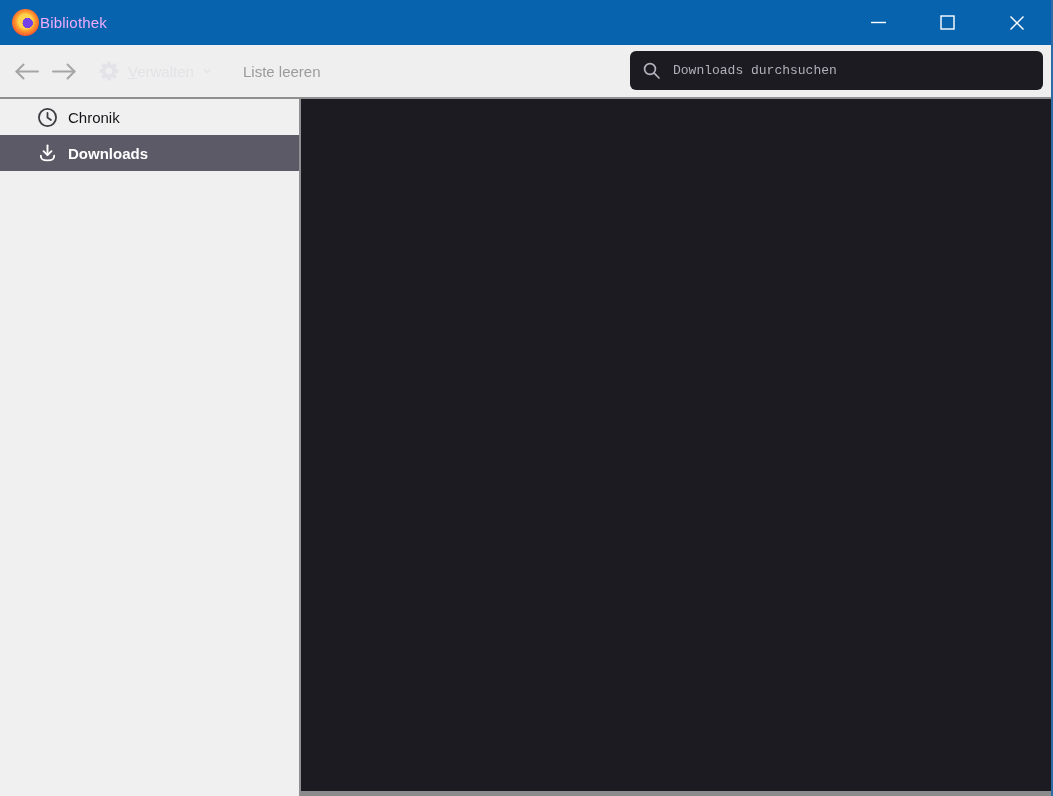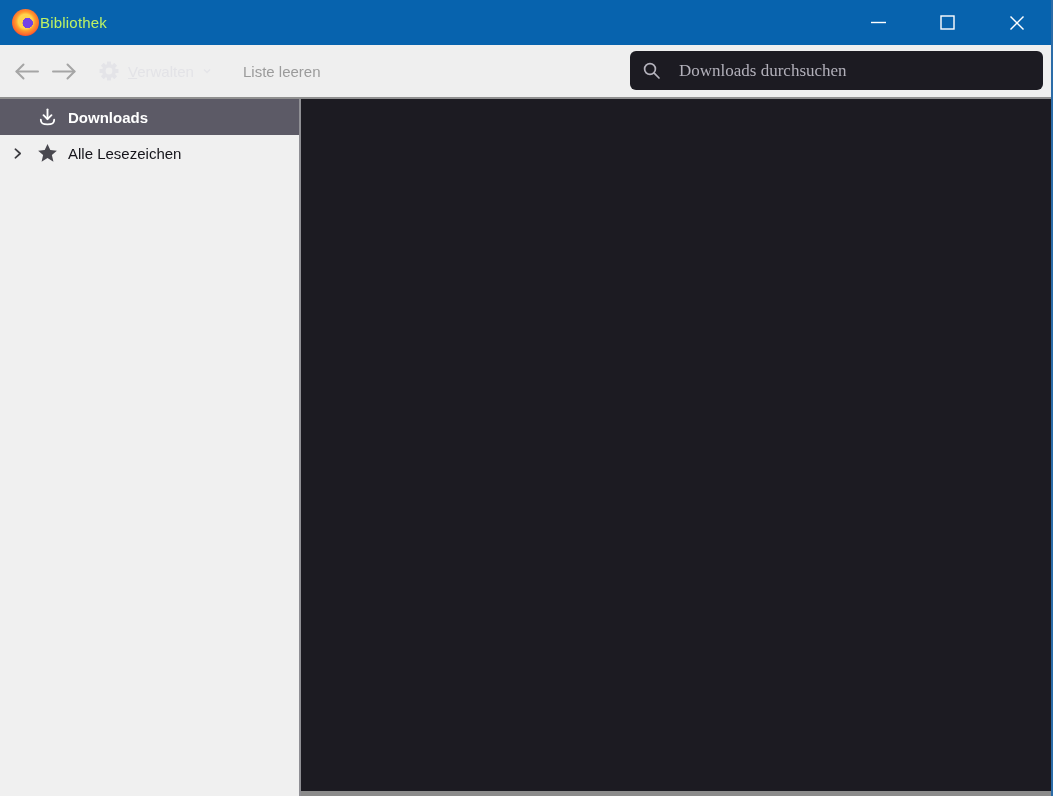--- a/index.html
+++ b/index.html
@@ -18,21 +18,21 @@
   }
   .fx-logo {
     position: absolute; left: 12px; top: 9px; width: 27px; height: 27px;
     border-radius: 50%;
     background:
       radial-gradient(circle at 58% 52%, #7542e5 0 24%, rgba(0,0,0,0) 25%),
       radial-gradient(circle at 50% 46%, #ffd34d 0 36%, #ff9d2e 48%, #ff6a2e 66%, #f0352c 80%, #ff980e 100%);
   }
   .window-title {
     position: absolute; left: 40px; top: 0; height: 61px; line-height: 45px;
-    color: #bef264; font-size: 15px; letter-spacing: .2px;
+    color: #f0abfc; font-size: 15px; letter-spacing: .2px;
   }
   .win-controls { position: absolute; right: 2px; top: 0; height: 45px; display: flex; }
   .win-btn {
     width: 69px; height: 45px; border: none; background: transparent; padding: 0;
     display: flex; align-items: center; justify-content: center; cursor: default;
   }
 
   
   .toolbar {
     position: absolute; top: 45px; left: 0; right: 0; height: 60px;
@@ -58,22 +58,22 @@
     border: none; background: transparent; padding: 0;
     color: var(--disabled-text, #9b9b9b); font-size: 15px;
     display: flex; align-items: center;
   }
   .searchbox {
     position: absolute; left: 630px; top: 6px; width: 413px; height: 39px;
     background: var(--search-bg, #1c1b22); border-radius: 6px;
     display: flex; align-items: center; padding: 0 12px;
   }
   .search-input {
-    flex: 1; margin-left: 16px; background: transparent; border: none; outline: none;
-    color: #e6e6e6; font-size: 17px; font-family: Liberation Serif, serif;
+    flex: 1; margin-left: 10px; background: transparent; border: none; outline: none;
+    color: #e6e6e6; font-size: 13px; font-family: Liberation Mono, monospace;
   }
   .search-input::placeholder { color: var(--search-placeholder, #b2b0ba); opacity: 1; }
 
   .toolbar-sep { position: absolute; top: 97px; left: 0; right: 0; height: 2px; background: #8f8f8f; }
 
   
   .sidebar { position: absolute; top: 99px; left: 0; width: 299px; bottom: 0; background: var(--sidebar-bg, #f0f0f0); }
   .side-item {
     height: 36px; display: flex; align-items: center;
     font-size: 15px; color: var(--text, #15141a); cursor: default;
@@ -158,47 +158,44 @@
         <path d="M12.2 12.2 L17 17"></path>
       </svg>
       <input class="search-input" type="text" placeholder="Downloads durchsuchen" style="">
     </div>
   </div>
 
   <div class="toolbar-sep"></div>
 
   <div class="sidebar">
 
+    <div class="side-item">
+      <span class="twisty"></span>
+      <span class="side-icon">
+        <svg width="23" height="23" viewBox="0 0 22 22" fill="none" stroke="#3c3b40" stroke-width="1.7" stroke-linecap="round">
+          <circle cx="11" cy="11" r="8.2"></circle>
+          <path d="M11 6.6 V11 L14.3 13.4"></path>
+        </svg>
+      </span>
+      <span class="side-label">Chronik</span>
+    </div>
 
     <div class="side-item selected">
       <span class="twisty"></span>
       <span class="side-icon">
         <svg width="23" height="23" viewBox="0 0 22 22" fill="none" stroke="#ffffff" stroke-width="1.8" stroke-linecap="round" stroke-linejoin="round">
           <path d="M11 3.2 V12.2"></path>
           <path d="M7.2 8.8 L11 12.6 L14.8 8.8"></path>
           <path d="M4.6 13.2 C4.6 16.6 6.4 17.6 11 17.6 C15.6 17.6 17.4 16.6 17.4 13.2"></path>
         </svg>
       </span>
       <span class="side-label">Downloads</span>
     </div>
 
 
-    <div class="side-item">
-      <span class="twisty">
-        <svg width="15" height="15" viewBox="0 0 14 14" fill="none" stroke="#3c3b40" stroke-width="1.6" stroke-linecap="round" stroke-linejoin="round">
-          <path d="M5 3 L9.5 7 L5 11"></path>
-        </svg>
-      </span>
-      <span class="side-icon">
-        <svg width="25" height="25" viewBox="0 0 24 24" fill="#49484f">
-          <path d="M12 2.8 L14.7 8.7 L21 9.3 L16.2 13.5 L17.7 19.8 L12 16.4 L6.3 19.8 L7.8 13.5 L3 9.3 L9.3 8.7 Z"></path>
-        </svg>
-      </span>
-      <span class="side-label">Alle Lesezeichen</span>
-    </div>
 
   </div>
 
   <div class="v-divider"></div>
   <div class="content"></div>
   <div class="content-bottom"></div>
   <div class="right-border"></div>
 
 </div>
 

